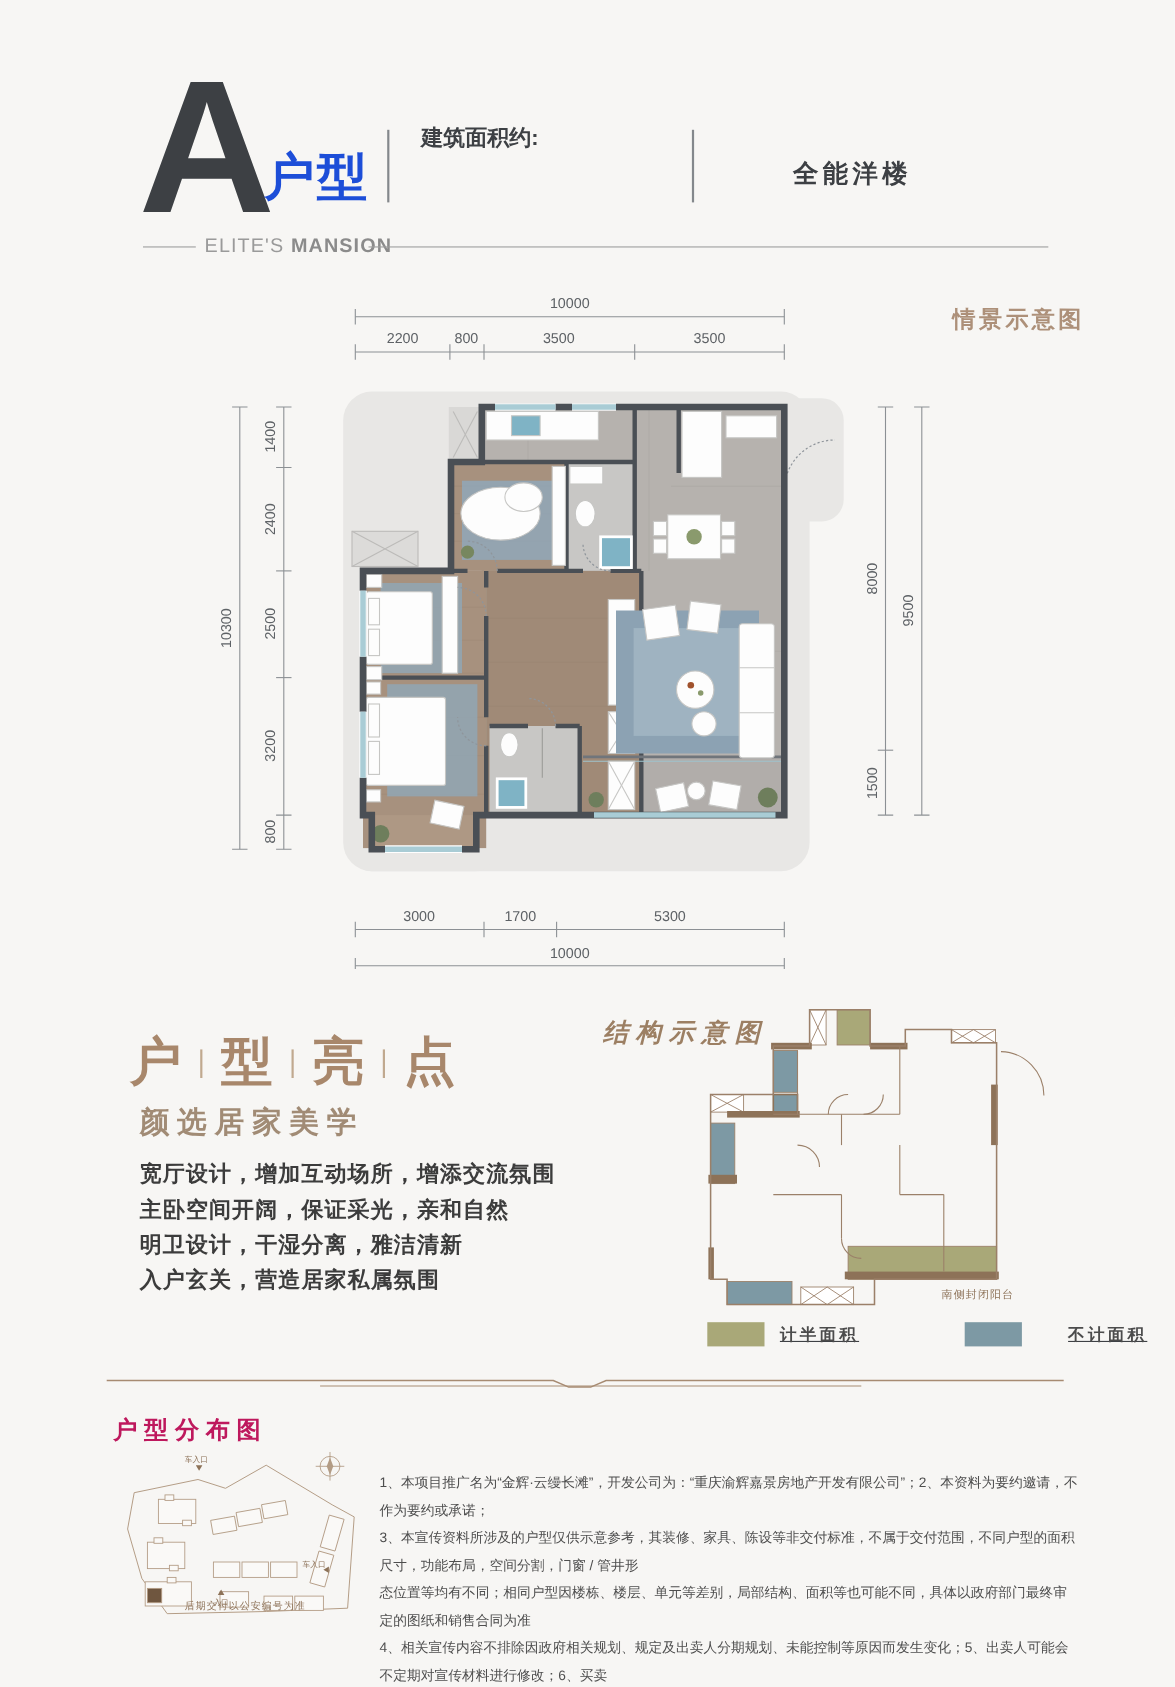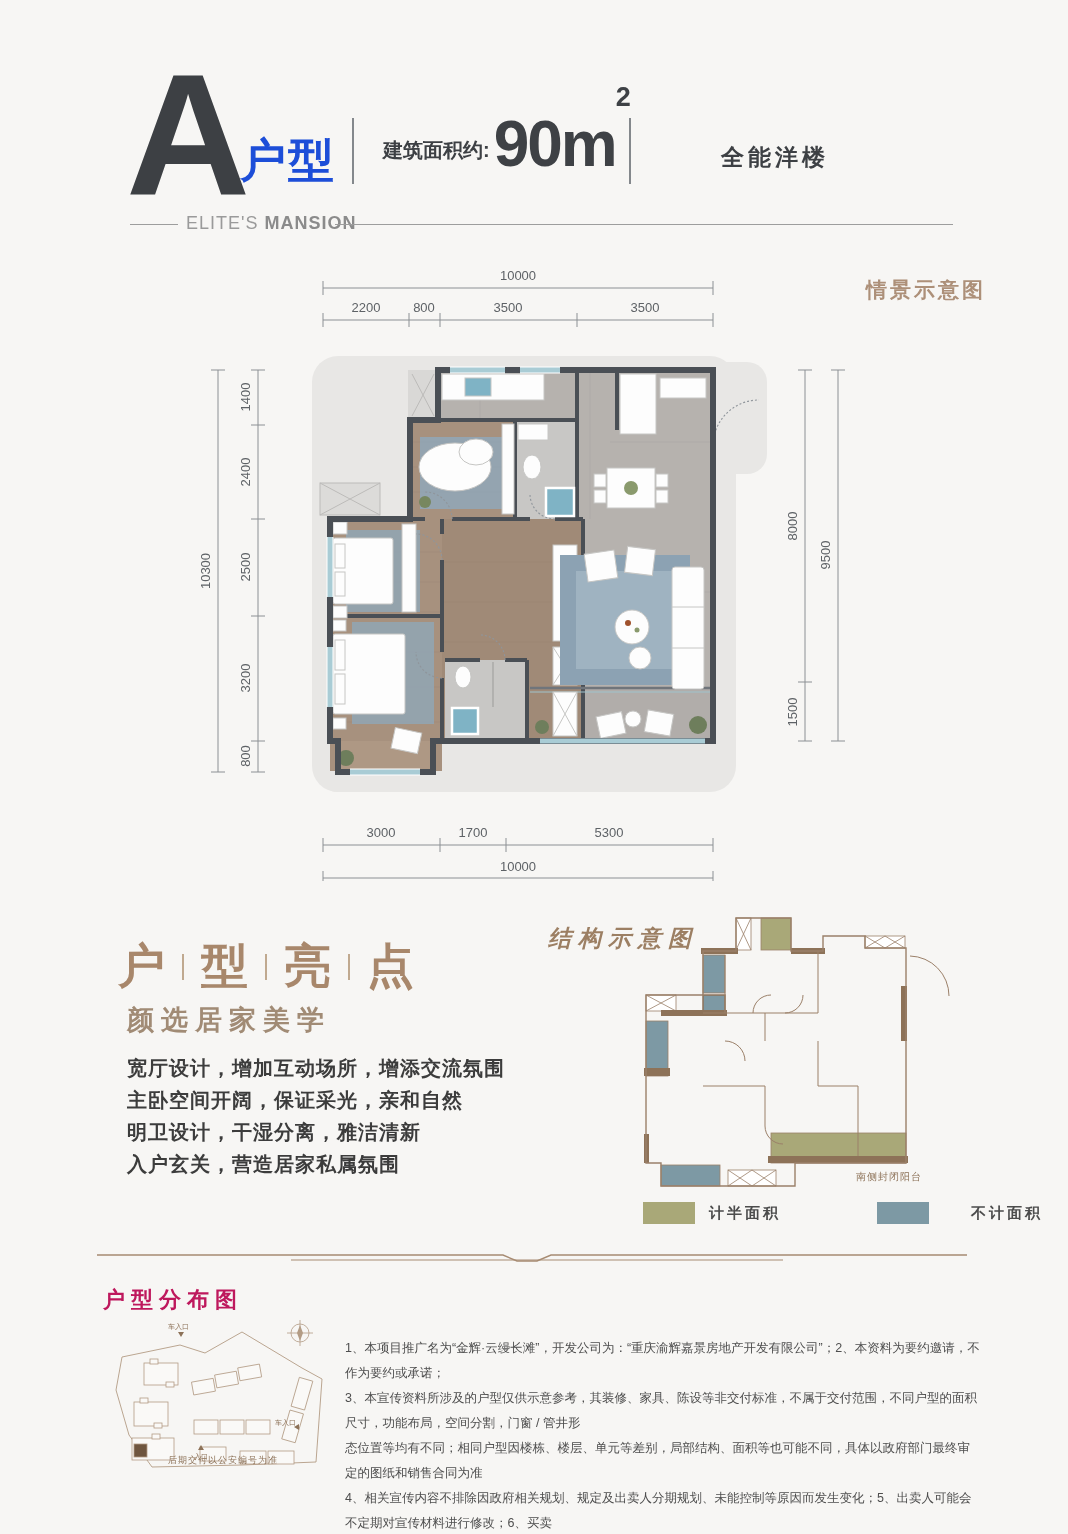--- a/index.html
+++ b/index.html
@@ -31,21 +31,21 @@
   .hl-title{left:118px;top:943px;display:flex;align-items:center;color:#a8876b;}
   .hl-char{font-size:47px;font-weight:600;line-height:1;}
   .hl-sep{width:2px;height:26px;background:#c0a98f;margin:0 17px;}
   .hl-sub{left:127px;top:1002px;font-size:27px;font-weight:600;letter-spacing:7px;color:#a18b75;}
   .hl-list{left:127px;top:1052px;width:440px;}
   .hl-item{font-size:20px;font-weight:600;color:#3c3c3c;line-height:32px;letter-spacing:1px;}
 
   
   .st-title{left:548px;top:923px;font-size:23px;font-weight:700;letter-spacing:7px;color:#9c7f63;font-style:italic;}
   .legend{left:643px;top:1202px;display:flex;align-items:center;}
-  .legend-item{display:flex;align-items:center;}
+  .legend-item{display:flex;align-items:center;text-decoration:underline;}
   .legend-item + .legend-item{margin-left:96px;gap:28px;}
   .swatch{width:52px;height:22px;margin-right:14px;}
   .swatch-half{background:#a9a878;}
   .swatch-no{background:#7d99a4;}
   .legend-label{font-size:15px;font-weight:600;letter-spacing:3px;color:#4c4c4c;}
 
   
   .dist-title{left:103px;top:1285px;font-size:22px;font-weight:700;letter-spacing:6px;color:#be185d;}
   .site-caption{left:168px;top:1454px;font-size:9px;letter-spacing:1px;color:#8d7258;}
   .disclaimer{left:345px;top:1336px;width:636px;font-size:12.5px;line-height:25px;color:#4e4e4e;}
@@ -56,21 +56,20 @@
 </head>
 <body>
 
 <div class="page">
 
   <div class="abs big-a">A</div>
   <div class="abs unit-type">户型</div>
   <div class="abs hdiv hdiv1"></div>
   <div class="abs area-wrap">
     <span class="area-prefix">建筑面积约:</span>
-    <span class="area-value"><span>90m</span><span class="area-sup">2</span></span>
   </div>
   <div class="abs hdiv hdiv2"></div>
   <div class="abs tagline">全能洋楼</div>
 
   <div class="abs brand-line brand-l1"></div>
   <div class="abs brand-text"><span>ELITE'S </span><b>MANSION</b></div>
   <div class="abs brand-line brand-l2"></div>
 
   <div class="abs scene-label">情景示意图</div>
 

